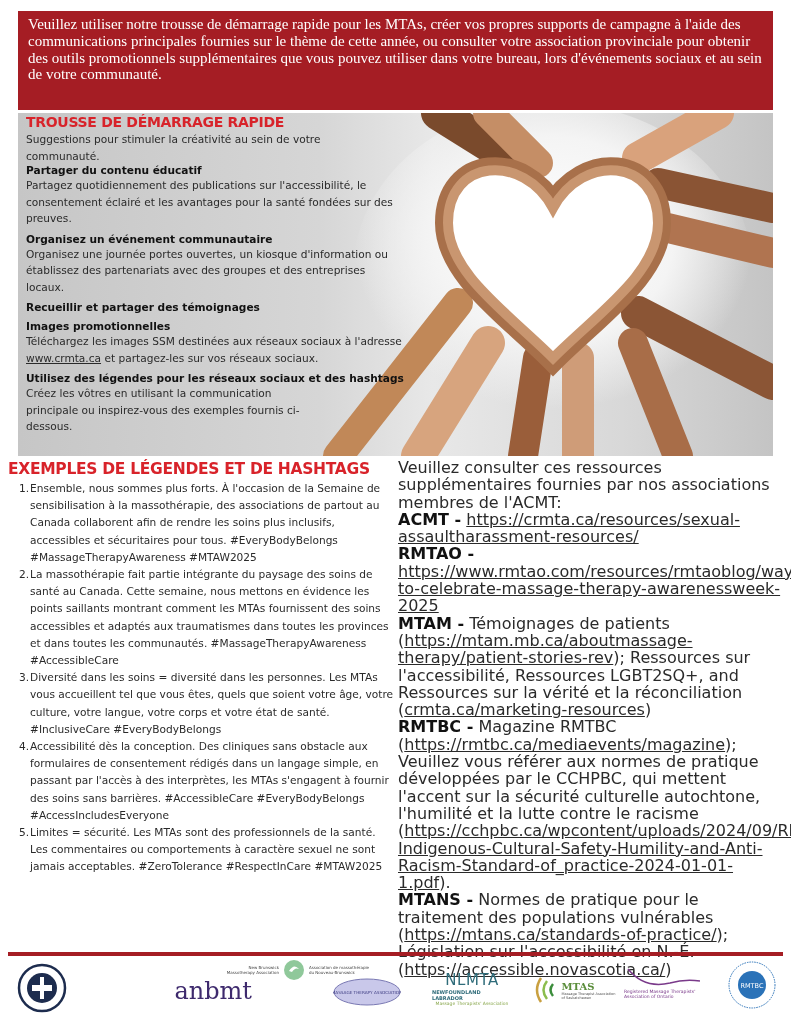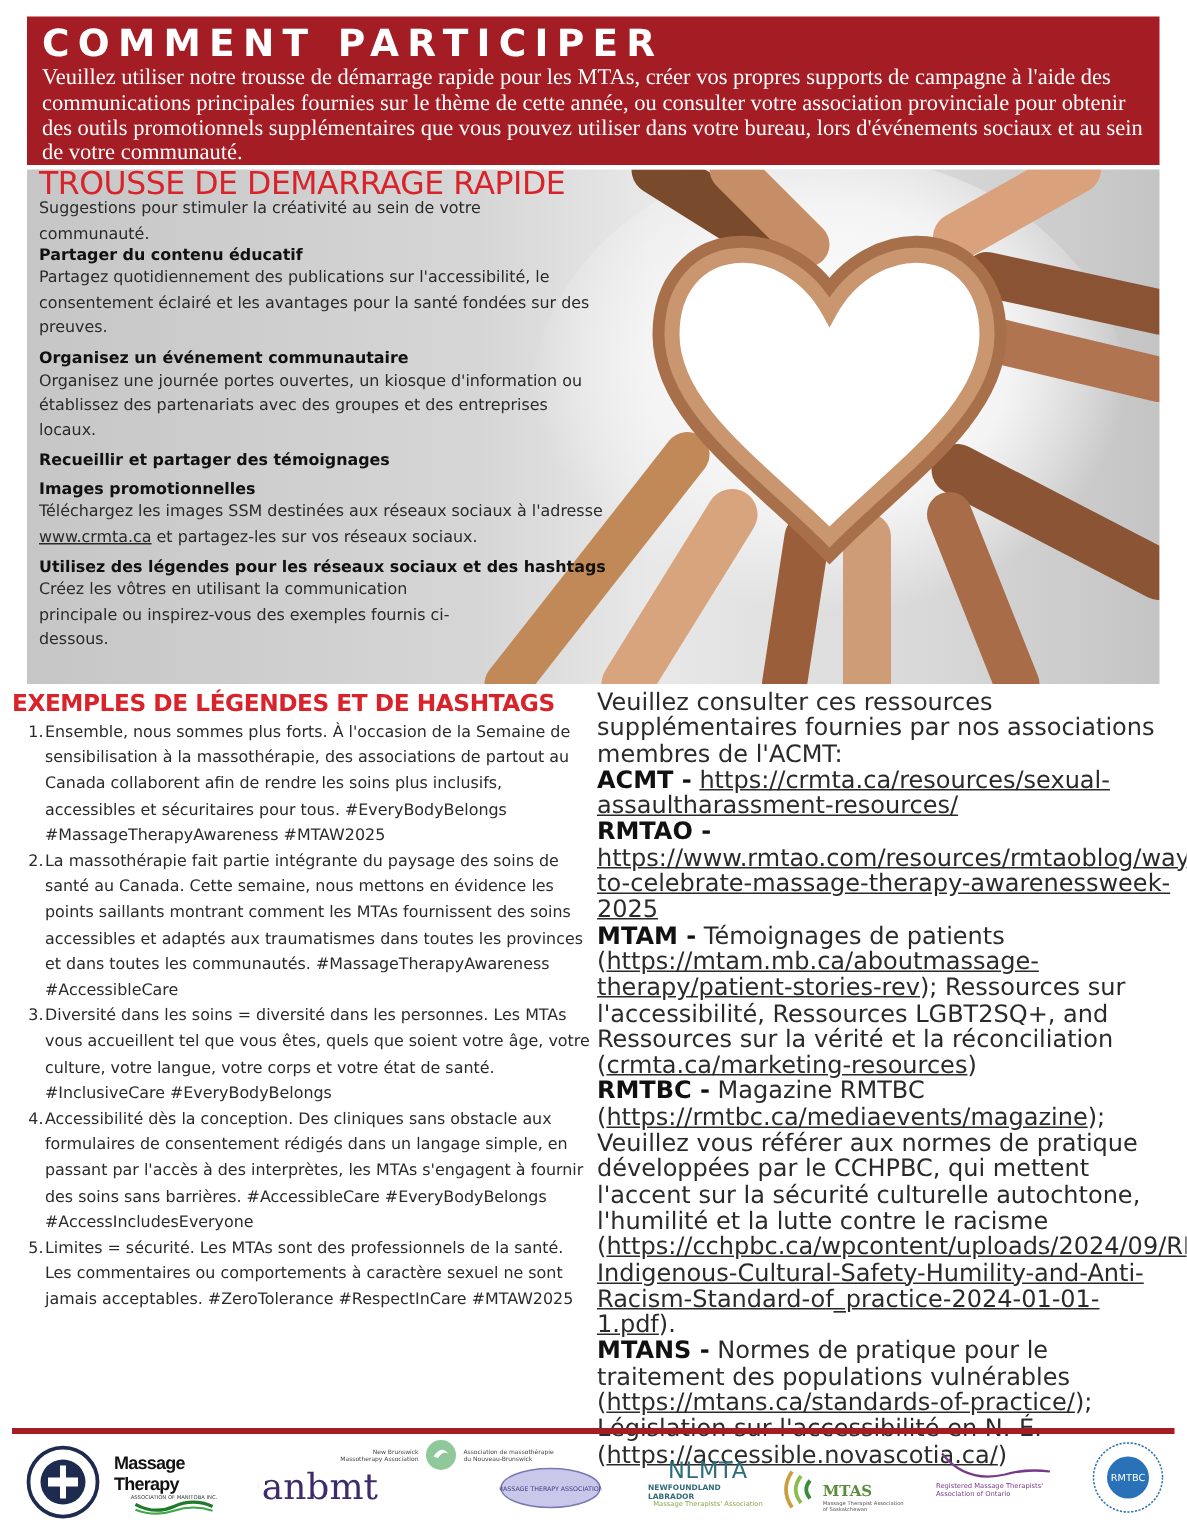--- a/index.html
+++ b/index.html
@@ -22,21 +22,21 @@
 
   
   .hero {
     position: absolute; left: 18px; top: 113px; width: 755px; height: 343px;
     background: linear-gradient(90deg, #c6c6c6 0%, #d6d6d6 40%, #e8e8e8 55%, #d8d8d8 80%, #c4c4c4 100%);
     overflow: hidden;
   }
   .hero-art { position: absolute; left: 0; top: 0; width: 755px; height: 343px; }
   .hero-text { position: absolute; left: 8px; top: 0; width: 400px; z-index: 2; }
   .hero-title {
-    font-weight: normal; font-size: 21px; color: #d8232a; line-height: 18px; letter-spacing: -0.3px;
+    font-weight: bold; font-size: 14px; color: #d8232a; line-height: 18px; letter-spacing: -0.3px;
   }
   .hero-intro, .hero-item-desc {
     font-size: 10.6px; line-height: 16.5px; color: #2a2a2a;
   }
   .hero-item { margin-top: 0; }
   .hero-item + .hero-item { margin-top: 4px; }
   .hero-item-title { font-weight: bold; font-size: 10.6px; line-height: 13px; color: #111; }
   .hero-item-desc a { color: #2a2a2a; text-decoration: underline; }
 
   
@@ -60,21 +60,20 @@
   .divider { position: absolute; left: 8px; top: 952px; width: 775px; height: 4px; background: #a51d24; }
 
   
   .logos { position: absolute; left: 0; top: 956px; width: 791px; height: 68px; }
   .logo { position: absolute; display: flex; align-items: center; justify-content: center; }
 </style>
 </head>
 <body>
 
 <div class="banner">
-  <div class="banner-title">COMMENT PARTICIPER</div>
   <div class="banner-text">Veuillez utiliser notre trousse de démarrage rapide pour les MTAs, créer vos propres supports de campagne à l'aide des communications principales fournies sur le thème de cette année, ou consulter votre association provinciale pour obtenir des outils promotionnels supplémentaires que vous pouvez utiliser dans votre bureau, lors d'événements sociaux et au sein de votre communauté.</div>
 </div>
 
 <div class="hero">
   <svg class="hero-art" viewBox="0 0 755 343" preserveAspectRatio="none">
     <defs>
       <radialGradient id="glow" cx="0.5" cy="0.4" r="0.5">
         <stop offset="0" stop-color="#ffffff"></stop>
         <stop offset="0.6" stop-color="#f4f4f4"></stop>
         <stop offset="1" stop-color="#f4f4f4" stop-opacity="0"></stop>
@@ -169,28 +168,20 @@
 
   <div class="logo" style="left:17px;top:7px;width:50px;height:50px;">
     <svg width="50" height="50" viewBox="0 0 50 50">
       <circle cx="25" cy="25" r="23" fill="#fff" stroke="#1d2c4e" stroke-width="2.5"></circle>
       <circle cx="25" cy="25" r="15" fill="#1d2c4e"></circle>
       <rect x="15" y="22" width="20" height="6" fill="#fff"></rect>
       <rect x="23" y="14" width="4" height="22" fill="#fff"></rect>
     </svg>
   </div>
 
-  <div class="logo" style="left:76px;top:12px;width:80px;height:42px;flex-direction:column;">
-    <div style="font-family:'Liberation Sans',sans-serif;font-weight:bold;font-size:12px;color:#111;letter-spacing:-0.5px;">Massage Therapy</div>
-    <div style="font-size:3.5px;color:#333;">ASSOCIATION OF MANITOBA INC.</div>
-    <svg width="76" height="14" viewBox="0 0 76 14">
-      <path d="M2 4 Q20 14 38 6 T74 6" stroke="#1f7a2b" stroke-width="3" fill="none"></path>
-      <path d="M2 9 Q20 16 38 10 T74 10" stroke="#3da845" stroke-width="2" fill="none"></path>
-    </svg>
-  </div>
 
   <div class="logo" style="left:172px;top:18px;width:80px;height:34px;">
     <svg width="20" height="26" viewBox="0 0 20 26">
       <polygon points="10,0 13,9 20,9 14,14 17,24 10,18 3,24 6,14 0,9 7,9" fill="#4a2a7a"></polygon>
     </svg>
     <span style="font-family:'DejaVu Serif',serif;font-size:24px;color:#3e2a6d;margin-left:2px;">anbmt</span>
   </div>
 
   <div class="logo" style="left:220px;top:2px;width:160px;height:24px;">
     <span style="font-size:4px;color:#444;text-align:right;width:58px;">New Brunswick<br>Massotherapy Association</span>
@@ -207,21 +198,21 @@
       <text x="34" y="16" font-size="4.2" text-anchor="middle" fill="#3b3a80" font-family="DejaVu Sans, sans-serif">MASSAGE THERAPY ASSOCIATION</text>
     </svg>
   </div>
 
   <div class="logo" style="left:432px;top:8px;width:80px;height:48px;flex-direction:column;">
     <div style="font-size:15px;color:#2f6c7a;letter-spacing:0.5px;">NLMTA</div>
     <div style="font-size:5px;color:#2f6c7a;font-weight:bold;">NEWFOUNDLAND LABRADOR</div>
     <div style="font-size:4.5px;color:#8aa84e;">Massage Therapists' Association</div>
   </div>
 
-  <div class="logo" style="left:517px;top:16px;width:90px;height:36px;align-items:flex-end;">
+  <div class="logo" style="left:530px;top:16px;width:90px;height:36px;">
     <svg width="26" height="30" viewBox="0 0 26 30">
       <path d="M8 3 Q0 15 8 27" stroke="#c9a040" stroke-width="2.5" fill="none"></path>
       <path d="M14 6 Q7 15 14 24" stroke="#8bbd4e" stroke-width="2.5" fill="none"></path>
       <path d="M20 9 Q15 15 20 21" stroke="#3b8d3b" stroke-width="2.5" fill="none"></path>
     </svg>
     <div style="display:flex;flex-direction:column;margin-left:3px;">
       <span style="font-family:'DejaVu Serif',serif;font-weight:bold;font-size:10px;color:#5a8d3a;">MTAS</span>
       <span style="font-size:3.5px;color:#555;width:56px;">Massage Therapist Association of Saskatchewan</span>
     </div>
   </div>

